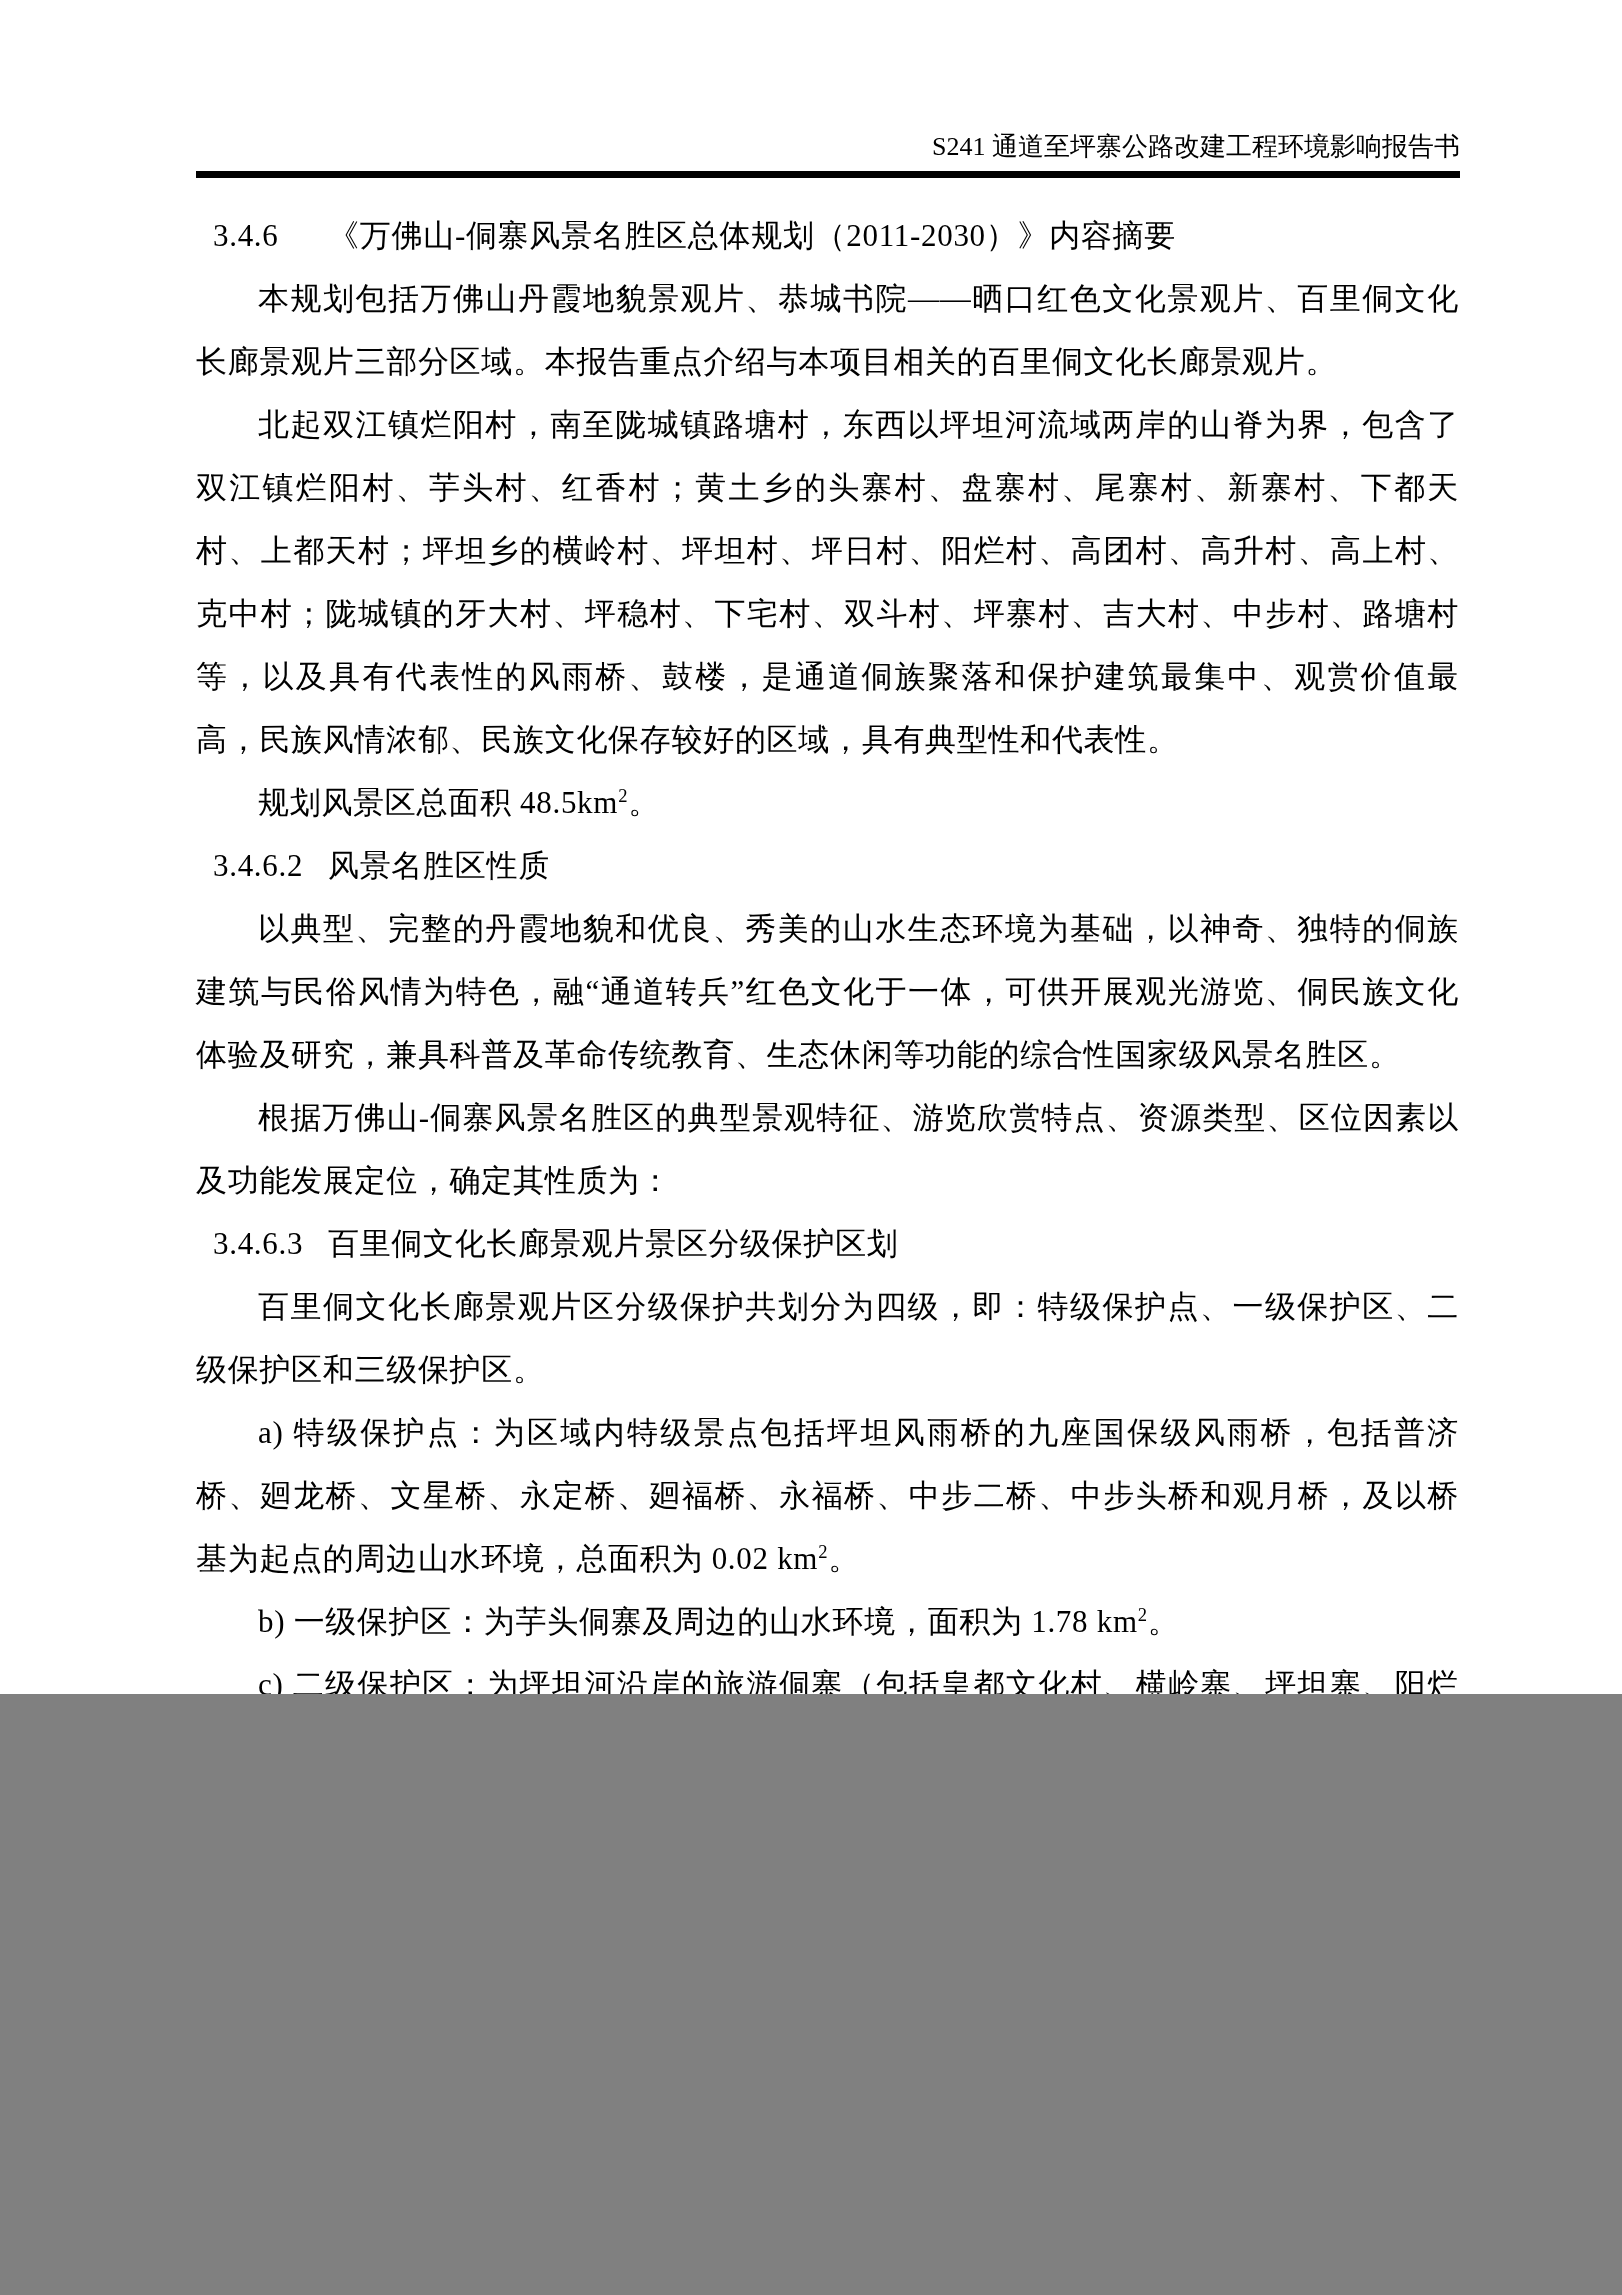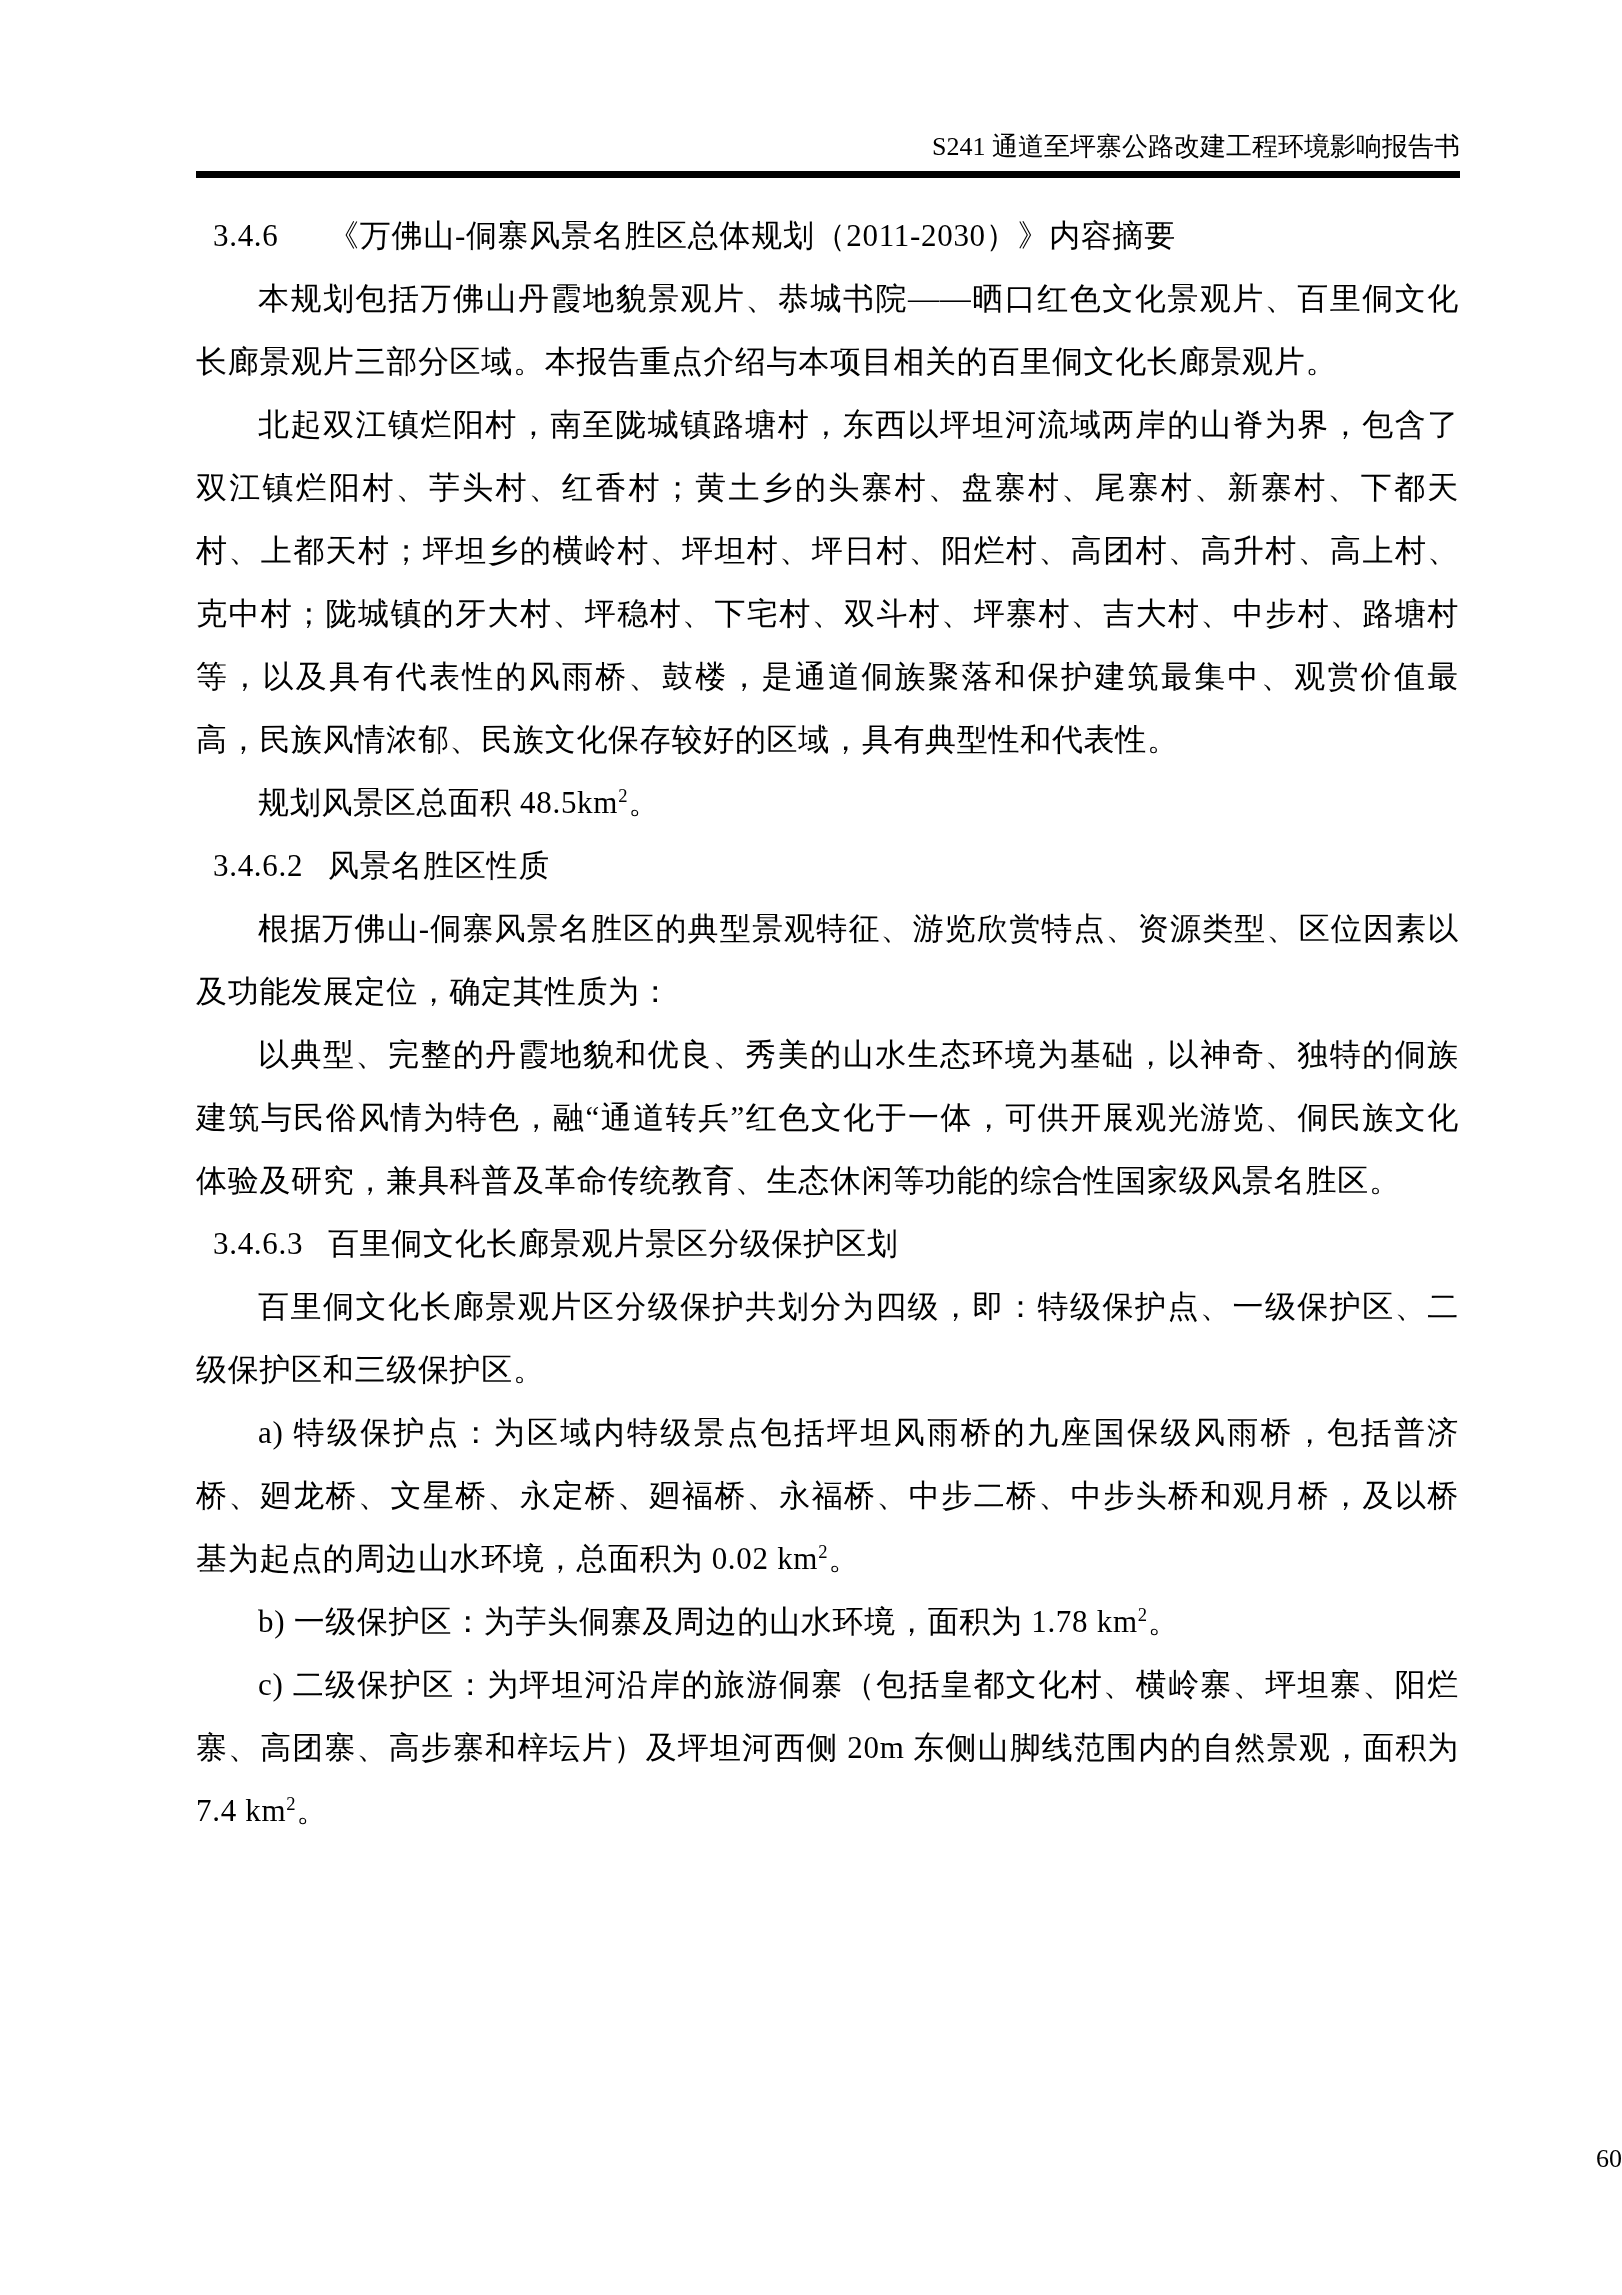--- a/index.html
+++ b/index.html
@@ -3,21 +3,21 @@
 <meta charset="utf-8">
 <style>
   html, body {
     margin: 0;
     padding: 0;
     background: #808080;
   }
   .page {
     position: relative;
     width: 1622px;
-    height: 2295px;
+    height: 1694px;
     margin: 0 auto;
     background: #ffffff;
     color: #000000;
     font-family: "Liberation Serif", "DejaVu Serif", serif;
     overflow: hidden;
   }
   .header-text {
     position: absolute;
     left: 196px;
     right: 162px;
@@ -74,22 +74,22 @@
     <div class="header-text">S241 通道至坪寨公路改建工程环境影响报告书</div>
     <div class="header-rule"></div>
   </header>
 
   <main class="doc-body" id="doc-body">
       <div class="block heading2"><span class="sec-num">3.4.6</span><span>《万佛山-侗寨风景名胜区总体规划（2011-2030）》内容摘要</span></div>
       <div class="block para"><span>本规划包括万佛山丹霞地貌景观片、恭城书院——晒口红色文化景观片、百里侗文化长廊景观片三部分区域。本报告重点介绍与本项目相关的百里侗文化长廊景观片。</span></div>
       <div class="block para"><span>北起双江镇烂阳村，南至陇城镇路塘村，东西以坪坦河流域两岸的山脊为界，包含了双江镇烂阳村、芋头村、红香村；黄土乡的头寨村、盘寨村、尾寨村、新寨村、下都天村、上都天村；坪坦乡的横岭村、坪坦村、坪日村、阳烂村、高团村、高升村、高上村、克中村；陇城镇的牙大村、坪稳村、下宅村、双斗村、坪寨村、吉大村、中步村、路塘村等，以及具有代表性的风雨桥、鼓楼，是通道侗族聚落和保护建筑最集中、观赏价值最高，民族风情浓郁、民族文化保存较好的区域，具有典型性和代表性。</span></div>
       <div class="block para"><span>规划风景区总面积 48.5km</span><sup class="sq">2</sup><span>。</span></div>
       <div class="block heading3"><span class="sec-num">3.4.6.2</span><span>风景名胜区性质</span></div>
+      <div class="block para"><span>以典型、完整的丹霞地貌和优良、秀美的山水生态环境为基础，以神奇、独特的侗族建筑与民俗风情为特色，融“通道转兵”红色文化于一体，可供开展观光游览、侗民族文化体验及研究，兼具科普及革命传统教育、生态休闲等功能的综合性国家级风景名胜区。</span></div>
       <div class="block para"><span>根据万佛山-侗寨风景名胜区的典型景观特征、游览欣赏特点、资源类型、区位因素以及功能发展定位，确定其性质为：</span></div>
-      <div class="block para"><span>以典型、完整的丹霞地貌和优良、秀美的山水生态环境为基础，以神奇、独特的侗族建筑与民俗风情为特色，融“通道转兵”红色文化于一体，可供开展观光游览、侗民族文化体验及研究，兼具科普及革命传统教育、生态休闲等功能的综合性国家级风景名胜区。</span></div>
       <div class="block heading3"><span class="sec-num">3.4.6.3</span><span>百里侗文化长廊景观片景区分级保护区划</span></div>
       <div class="block para"><span>百里侗文化长廊景观片区分级保护共划分为四级，即：特级保护点、一级保护区、二级保护区和三级保护区。</span></div>
       <div class="block para"><span>a) 特级保护点：为区域内特级景点包括坪坦风雨桥的九座国保级风雨桥，包括普济桥、廻龙桥、文星桥、永定桥、廻福桥、永福桥、中步二桥、中步头桥和观月桥，及以桥基为起点的周边山水环境，总面积为 0.02 km</span><sup class="sq">2</sup><span>。</span></div>
       <div class="block para"><span>b) 一级保护区：为芋头侗寨及周边的山水环境，面积为 1.78 km</span><sup class="sq">2</sup><span>。</span></div>
       <div class="block para"><span>c) 二级保护区：为坪坦河沿岸的旅游侗寨（包括皇都文化村、横岭寨、坪坦寨、阳烂寨、高团寨、高步寨和梓坛片）及坪坦河西侧 20m 东侧山脚线范围内的自然景观，面积为 7.4 km</span><sup class="sq">2</sup><span>。</span></div>
     </main>
 
   <footer class="footer">
     <span>60</span>
   </footer>

